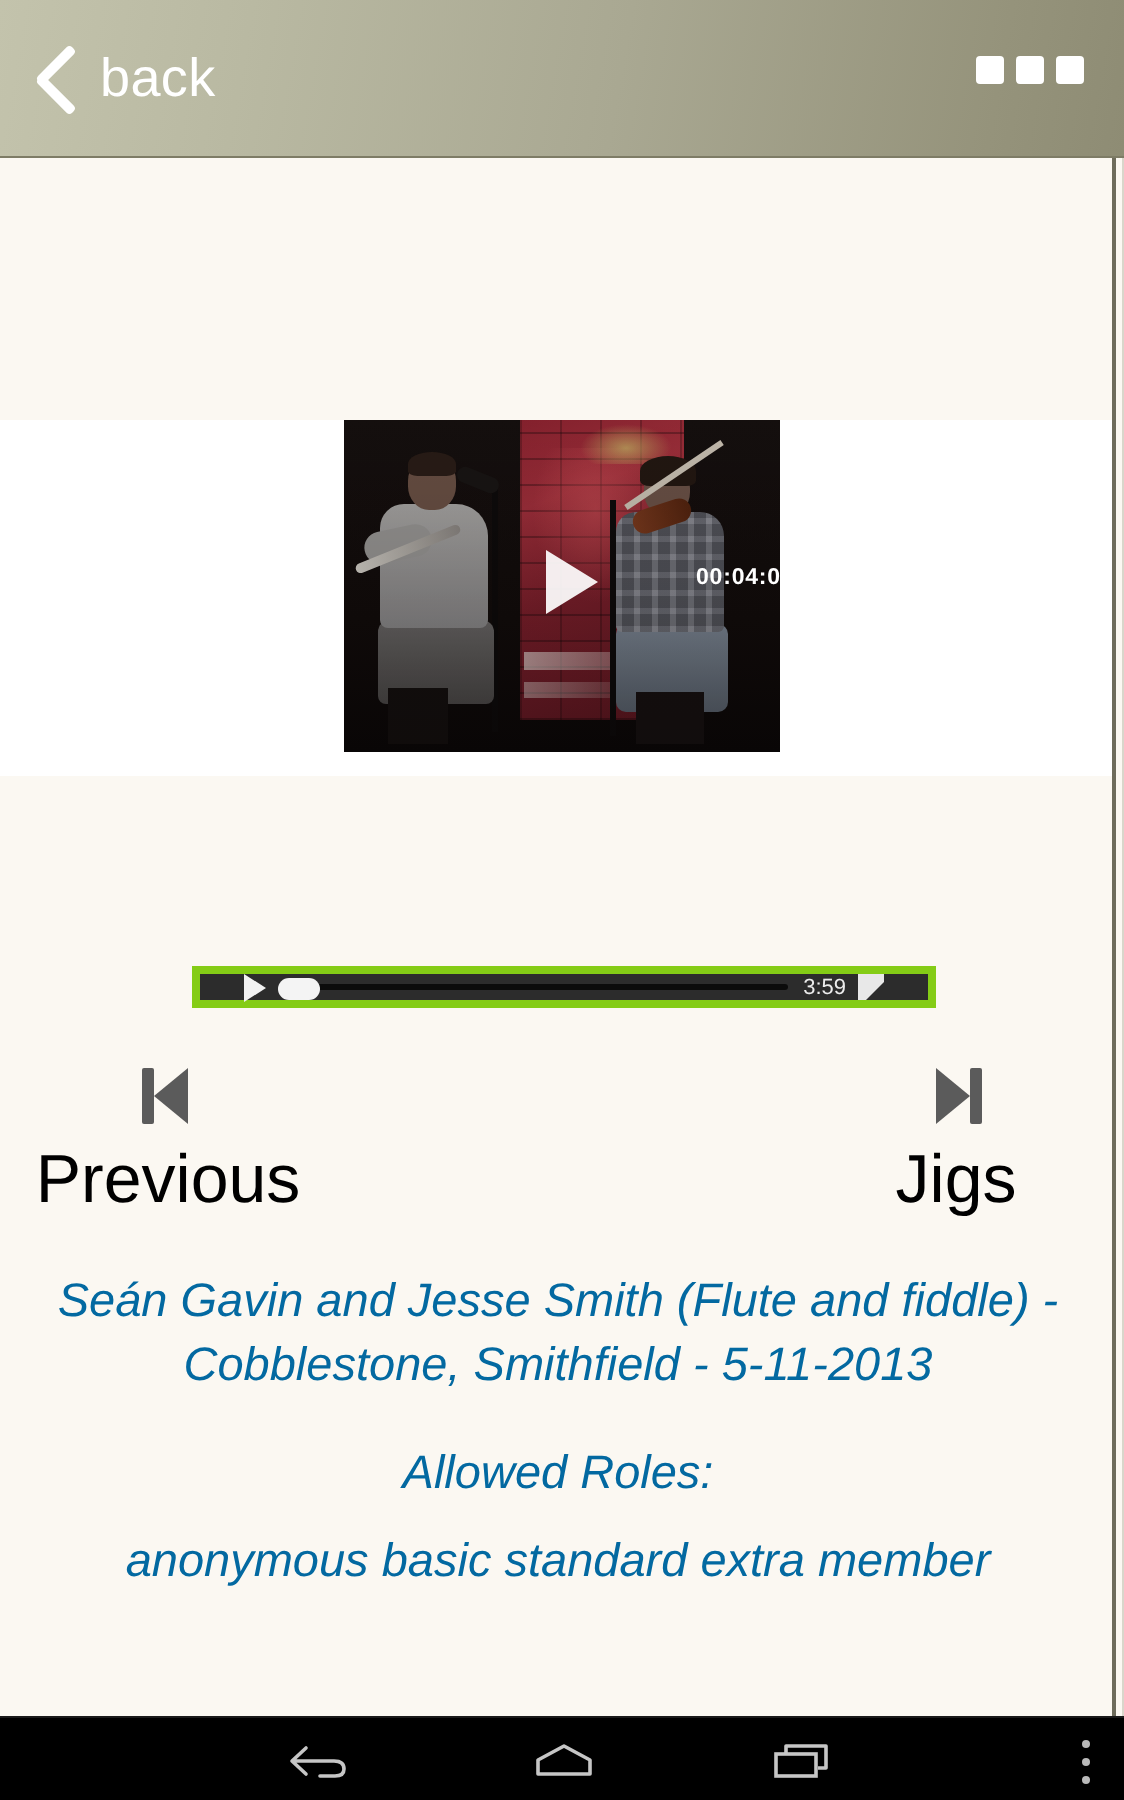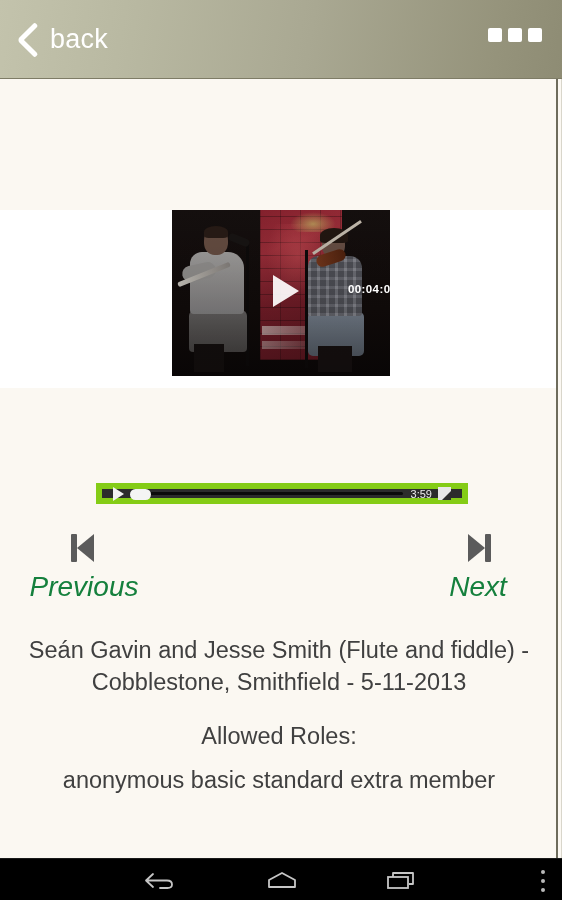--- a/index.html
+++ b/index.html
@@ -169,23 +169,23 @@
     letter-spacing:0.4px;
     white-space:nowrap;
   }
 
   
   .control-bar {
     position:absolute;
     top:404px; left:96px;
     width:372px; height:21px;
     background:#2c2c2c;
-    border:6px solid #84cc16;
+    border:4px solid #84cc16;
     display:flex; align-items:center;
-    padding:0 11px;
+    padding:0 22px;
   }
   .cb-play {
     width:0; height:0;
     border-left:11px solid #f2f2f2;
     border-top:7px solid transparent;
     border-bottom:7px solid transparent;
     margin-right:6px;
     cursor:pointer;
     flex:0 0 auto;
   }
@@ -269,35 +269,35 @@
     width:0; height:0;
     border-left:17px solid #5b5b5b;
     border-top:14px solid transparent;
     border-bottom:14px solid transparent;
   }
   .ic-next-bar {
     position:absolute; left:27px; top:3px;
     width:6px; height:28px; background:#5b5b5b; border-radius:1px;
   }
   .tbtn-label {
-    color:#15803d;
-    font-size:28px;
+    color:#000000;
+    font-size:34px;
     font-weight:400;
-    font-style:italic;
   }
 
   
   .info {
     position:absolute;
     top:555px; left:0;
     width:558px;
     text-align:center;
-    color:#404040;
+    color:#0369a1;
     font-size:23.5px;
     line-height:32px;
+    font-style:italic;
   }
   .info p { padding:0 22px; margin-bottom:22px; }
   .info p.roles-head { margin-bottom:12px; }
   .info p.roles-list { margin-bottom:0; }
 
   
   .navbar {
     position:absolute;
     bottom:0; left:0;
     width:562px; height:42px;
@@ -399,21 +399,21 @@
           <div class="ic-prev-bar"></div>
           <div class="ic-prev-tri"></div>
         </div>
         <div class="tbtn-label">Previous</div>
       </div>
       <div class="tbtn next">
         <div class="tbtn-icon">
           <div class="ic-next-tri"></div>
           <div class="ic-next-bar"></div>
         </div>
-        <div class="tbtn-label">Next</div>
+        <div class="tbtn-label">Jigs</div>
       </div>
     </div>
 
     <div class="info">
       <p>Seán Gavin and Jesse Smith (Flute and fiddle) - Cobblestone, Smithfield - 5-11-2013</p>
       <p class="roles-head">Allowed Roles:</p>
       <p class="roles-list">anonymous basic standard extra member</p>
     </div>
 
   </div>

